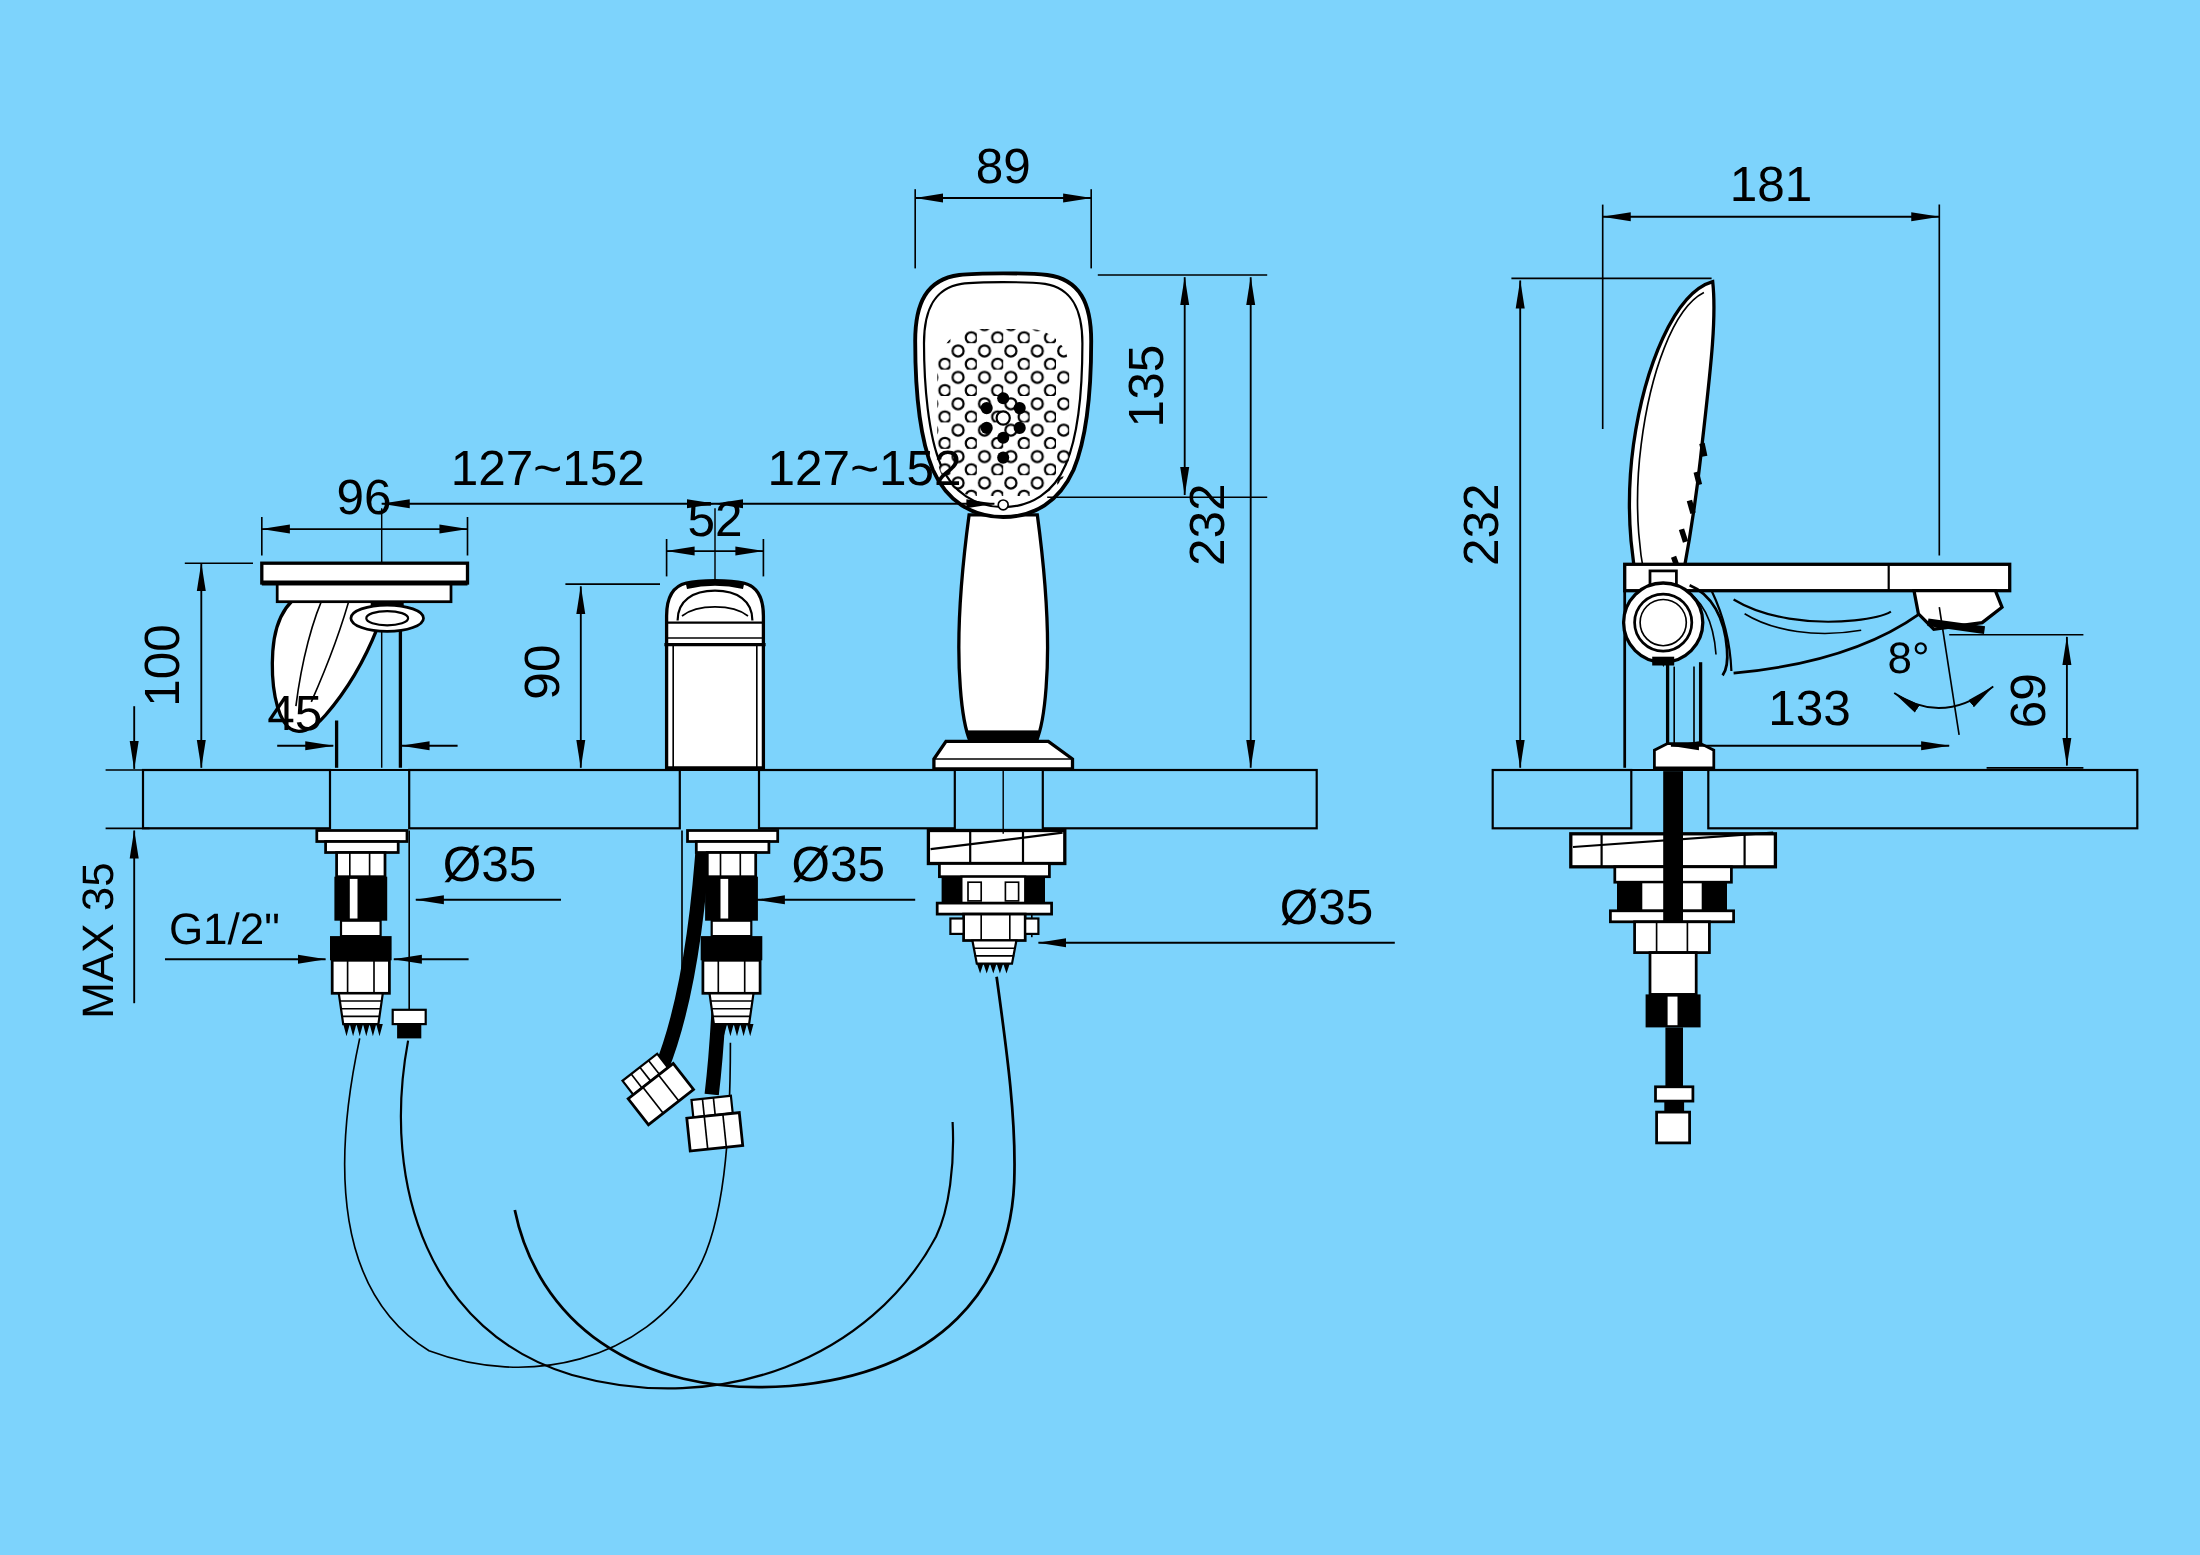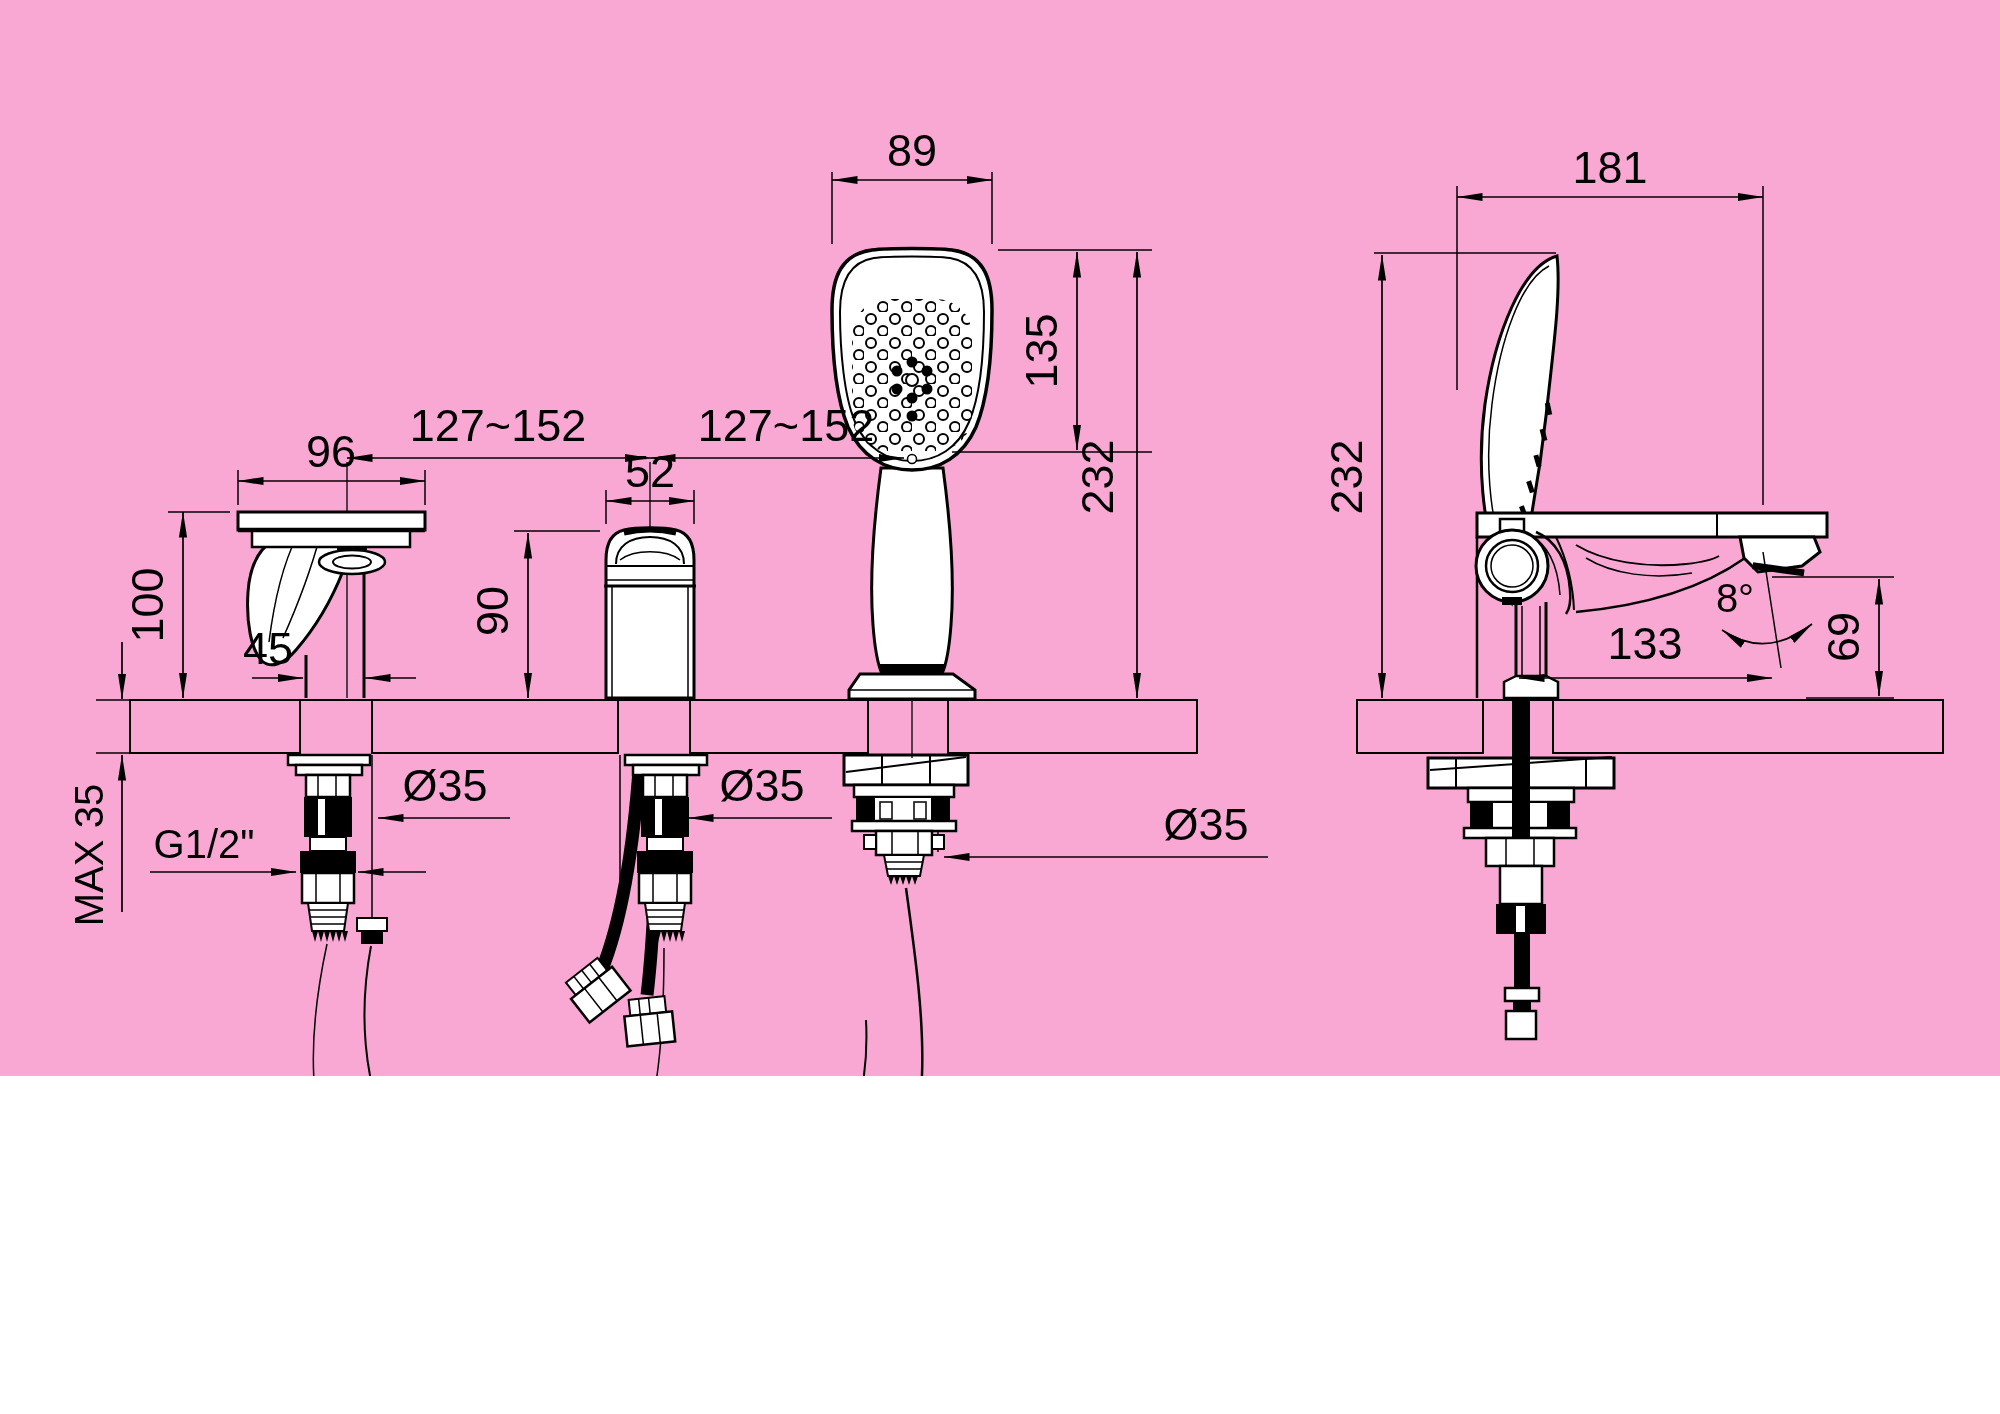--- a/index.html
+++ b/index.html
@@ -1,16 +1,16 @@
 <!DOCTYPE html>
 <html><head>
 <meta charset="utf-8">
 <style>
   html,body{margin:0;padding:0;background:#fff}
-  .wrap{width:2000px;height:1076px;background:#f9a8d4;position:relative}
+  .wrap{width:2000px;height:1414px;background:#7dd3fc;position:relative}
   svg{display:block}
   .s35{stroke:#000;stroke-width:3.5;fill:none}
   .s3{stroke:#000;stroke-width:3;fill:none}
   .s25{stroke:#000;stroke-width:2.5;fill:none}
   .s2{stroke:#000;stroke-width:2;fill:none}
   .s15{stroke:#000;stroke-width:1.5;fill:none}
   .dim{stroke:#000;stroke-width:1.7;fill:none;marker-start:url(#arr);marker-end:url(#arr)}
   .lead{stroke:#000;stroke-width:1.7;fill:none;marker-end:url(#arr)}
   .ext{stroke:#000;stroke-width:1.5;fill:none}
   .cl{stroke:#000;stroke-width:1.3;fill:none}

